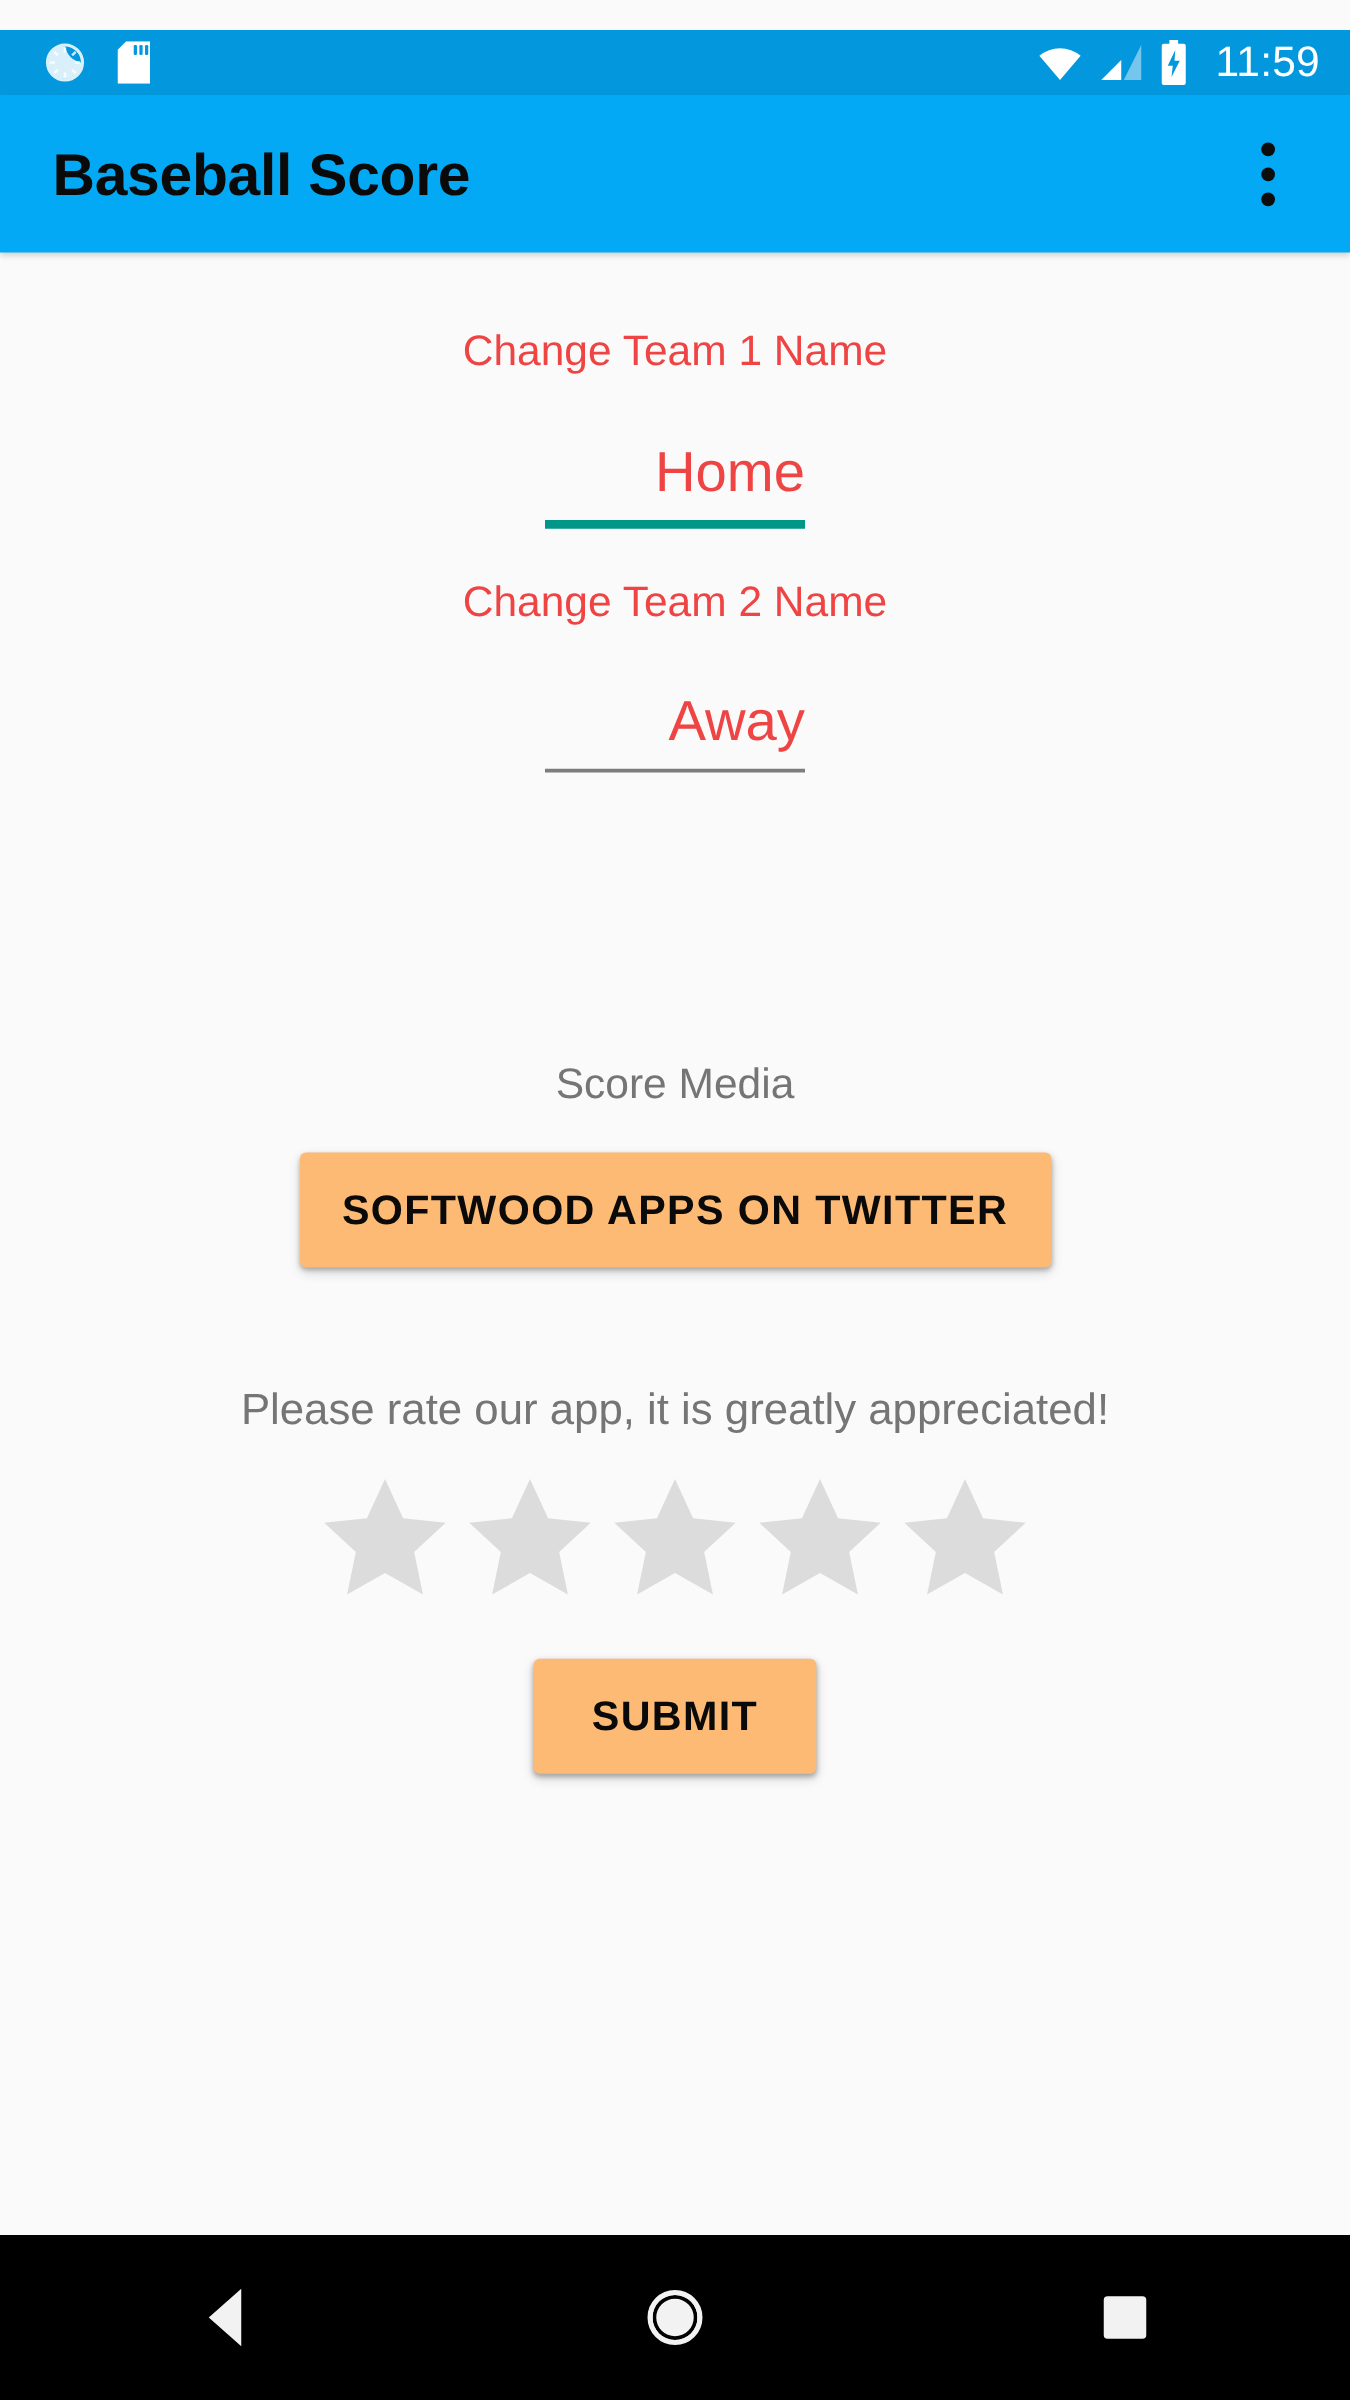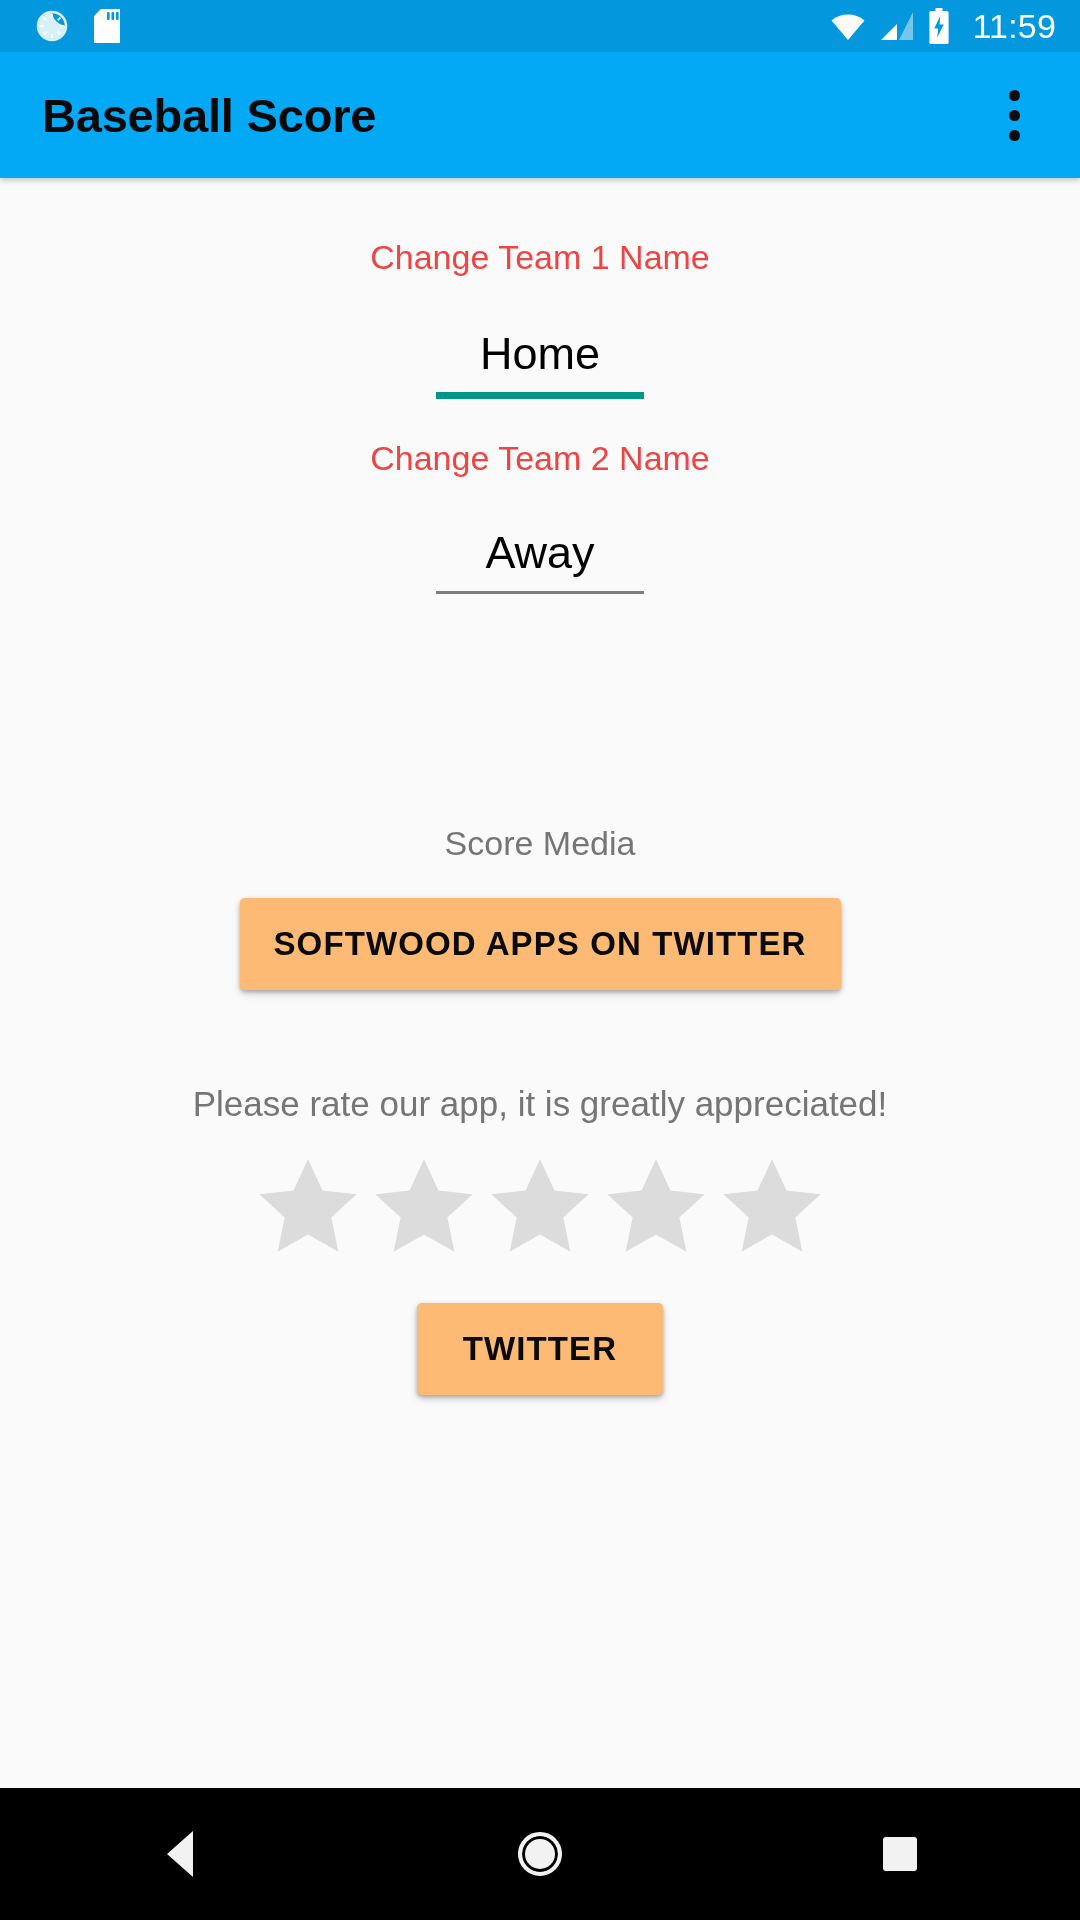--- a/index.html
+++ b/index.html
@@ -22,20 +22,21 @@
   }
 
   
   .status-bar {
     height: 52px;
     background: #0398dd;
     display: flex;
     align-items: center;
     padding: 0 24px 0 36px;
     flex: 0 0 auto;
+    margin-top: 24px;
   }
   .status-left {
     display: flex;
     align-items: center;
     gap: 26px;
   }
   .status-right {
     margin-left: auto;
     display: flex;
     align-items: center;
@@ -106,26 +107,26 @@
   .field-label {
     color: #ef4444;
     font-size: 34px;
     font-weight: 400;
     text-align: center;
     line-height: 1;
   }
 
   .text-field {
     width: 208px;
-    text-align: center;
+    text-align: right;
     padding-bottom: 12px;
     background: transparent;
     border: none;
     outline: none;
-    color: #000000;
+    color: #ef4444;
     font-family: "Liberation Sans", sans-serif;
     font-size: 45px;
     font-weight: 400;
     line-height: 1;
     display: block;
   }
   .field-wrap { position: relative; display: flex; flex-direction: column; align-items: center; }
   .underline { display: block; }
   .underline.focused { width: 208px; height: 7px; background: #009688; }
   .underline.idle { width: 208px; height: 3px; background: #7d7d7d; }
@@ -342,21 +343,21 @@
       </span>
       <span>
         <svg class="star" viewBox="0 0 24 24">
             <path d="M12 2.2 L15.1 8.9 L22.4 9.7 L17 14.7 L18.5 22 L12 18.3 L5.5 22 L7 14.7 L1.6 9.7 L8.9 8.9 Z" fill="#dcdcdc"></path>
           </svg>
       </span>
     </div>
 
     <div style="height:42px"></div>
 
-    <button class="mat-button submit-btn">TWITTER</button>
+    <button class="mat-button submit-btn">SUBMIT</button>
   </div>
 
   <div class="nav-bar">
     <div class="nav-btn">
       <span class="nav-back"></span>
     </div>
     <div class="nav-btn">
       <span class="nav-home"></span>
     </div>
     <div class="nav-btn">

